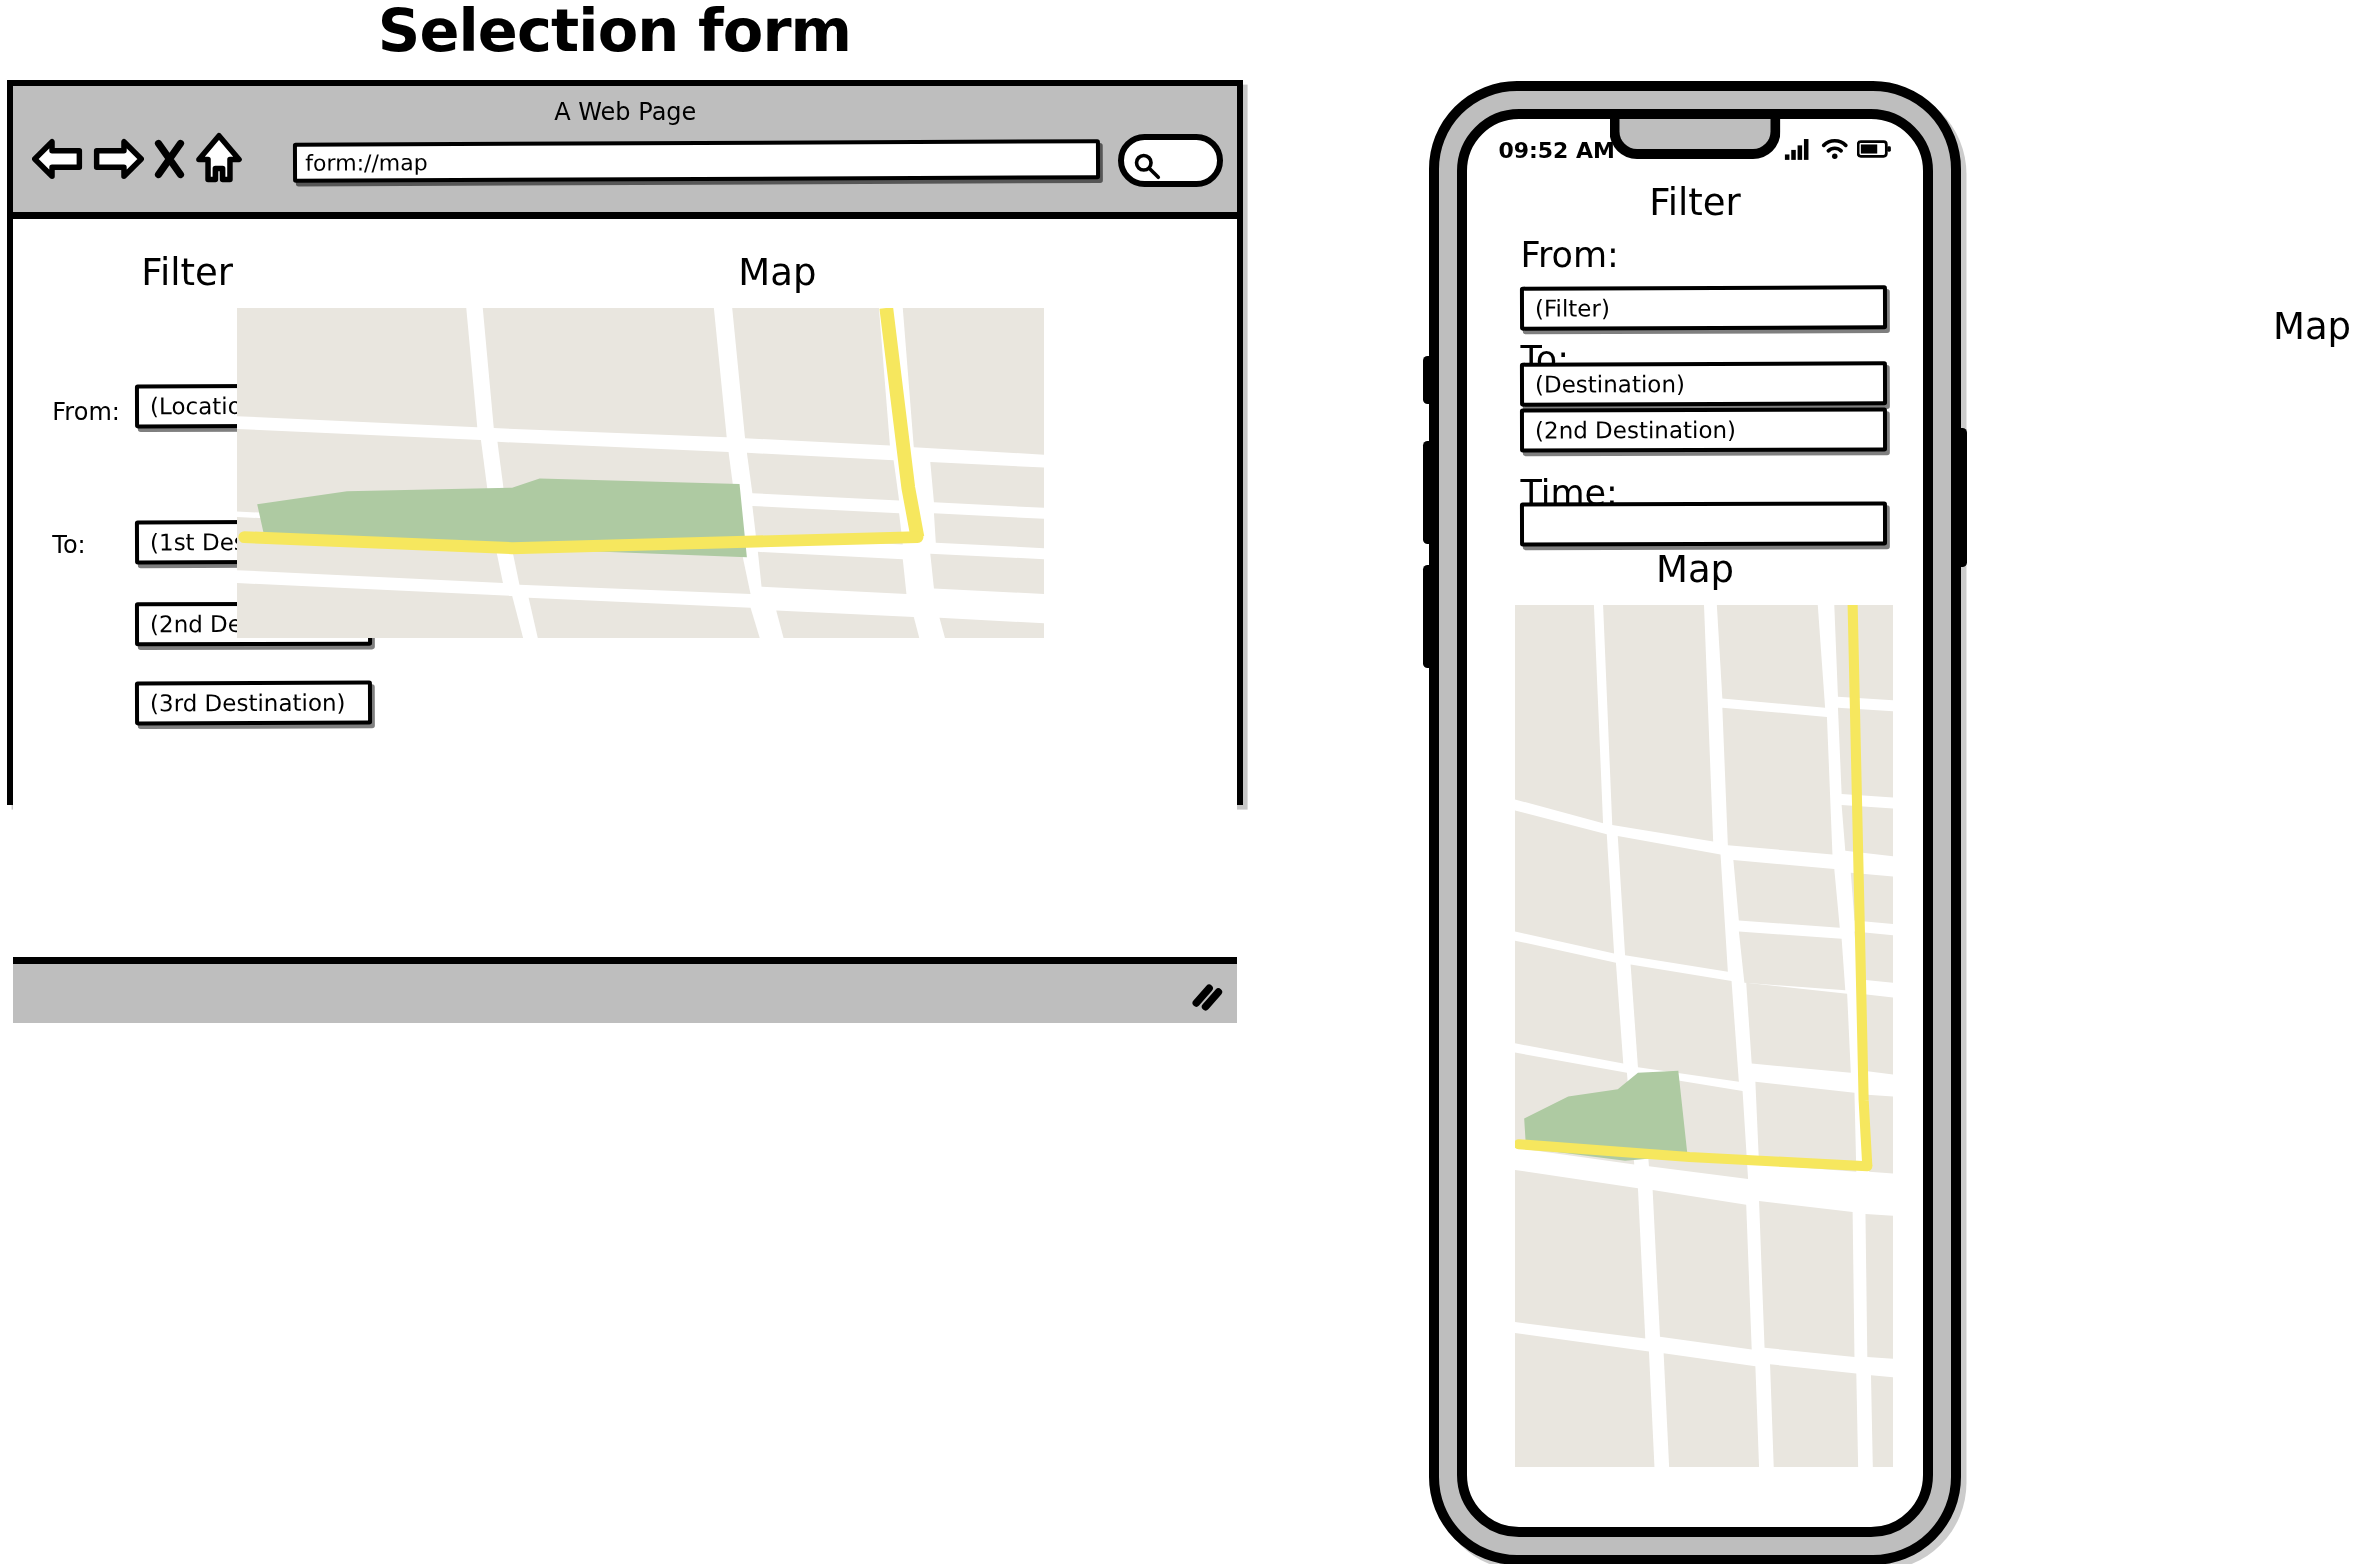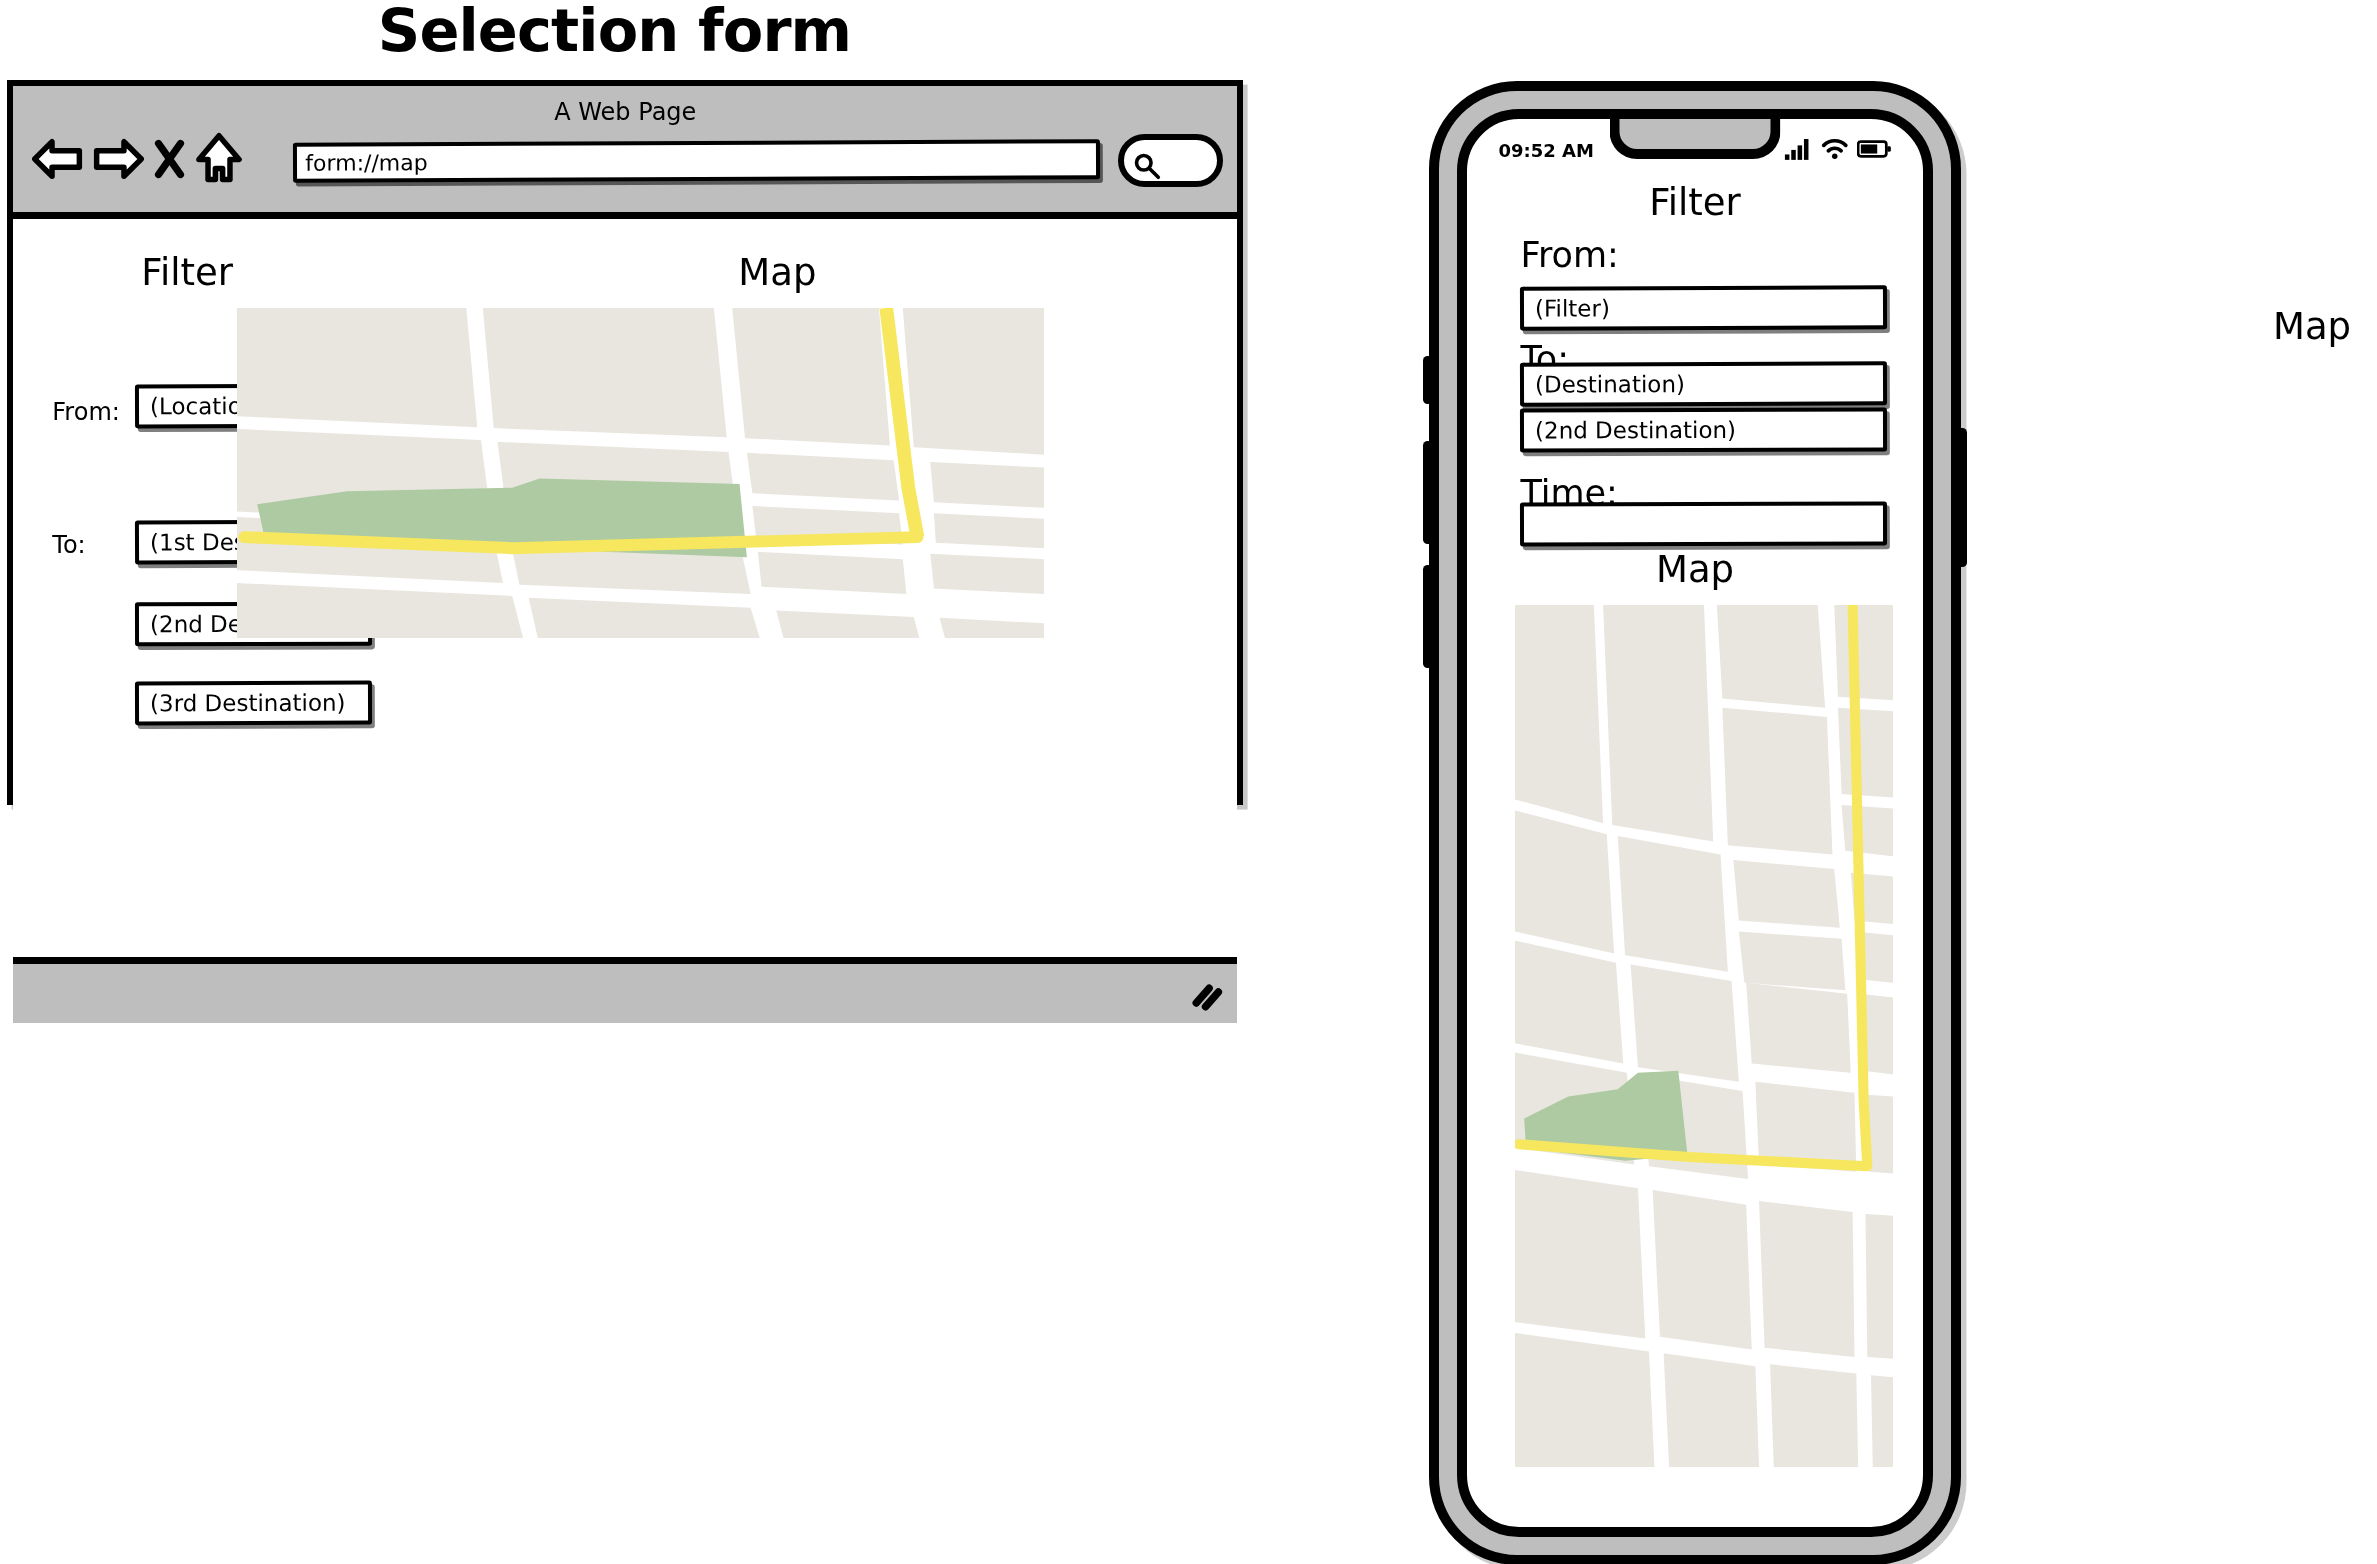--- a/index.html
+++ b/index.html
@@ -198,21 +198,21 @@
     left: 0; right: 0; top: 13px;
     height: 37px;
     display: flex;
     align-items: center;
     justify-content: space-between;
     padding: 0 31px;
     box-sizing: border-box;
     z-index: 7;
   }
   .status-time {
-    font-size: 18px;
+    font-size: 22px;
     font-weight: 700;
     color: #000;
     font-family: "DejaVu Sans", sans-serif;
   }
   .status-icons { display: flex; align-items: center; gap: 8.3px; }
 
   .p-title {
     position: absolute;
     left: 0; right: 0; top: 62px;
     text-align: center;

